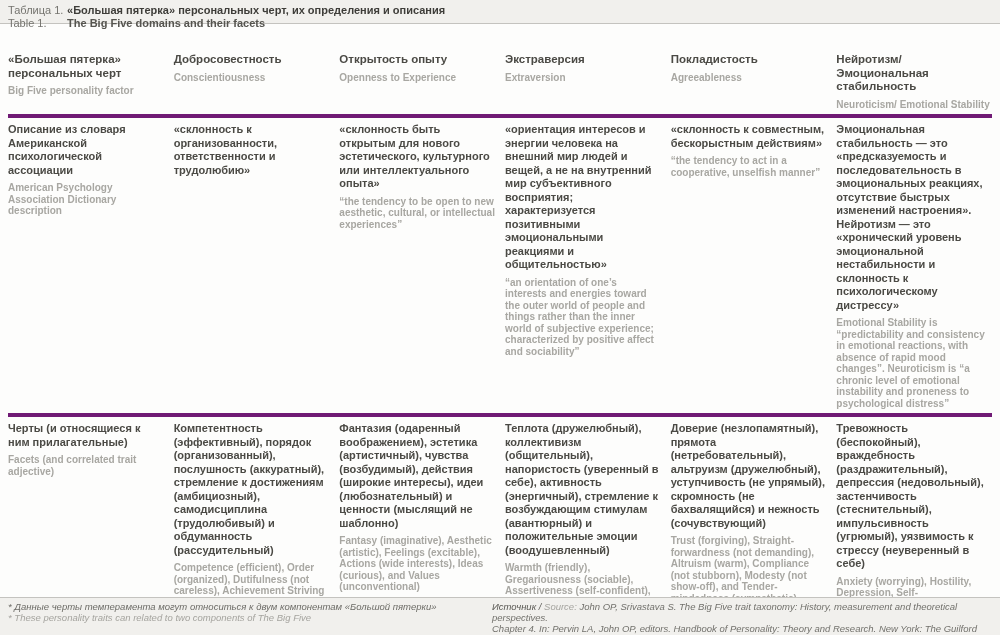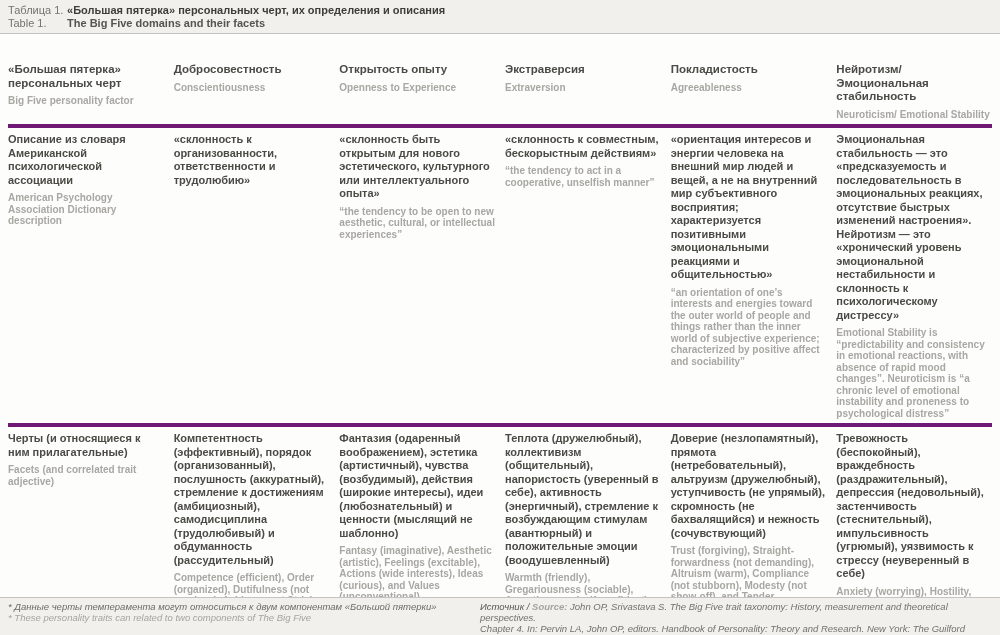--- a/index.html
+++ b/index.html
@@ -7,21 +7,21 @@
     width: 1000px; height: 635px; overflow: hidden;
     background: #fdfdfc;
     font-family: "Liberation Sans", "DejaVu Sans", sans-serif;
     color: #454440;
     -webkit-font-smoothing: antialiased;
   }
   * { box-sizing: border-box; }
 
   
   .title-band {
-    height: 34px; background: #f1f0ed;
+    height: 24px; background: #f1f0ed;
     border-bottom: 1px solid #c4c3bf;
     padding: 4px 8px 0 8px;
     line-height: 13px; font-size: 11px;
   }
   .title-line { white-space: nowrap; }
   .t-label { color: #75746f; font-weight: 400; display: inline-block; min-width: 56px; }
   .t-text-ru { color: #3e3d39; font-weight: 700; }
   .t-text-en { color: #55544f; font-weight: 700; }
 
   
@@ -48,29 +48,29 @@
     font-weight: 700; color: #a8a7a2;
     margin-top: 5px;
   }
   .hdr-ru { font-size: 11.5px; margin-top: 24px; }
 
   
   .footer {
     position: absolute; left: 0; right: 0; bottom: 0;
     height: 38px; background: #f1f0ed;
     border-top: 1px solid #c4c3bf;
-    padding: 3px 20px 0 8px;
+    padding: 3px 8px 0 8px;
     display: flex; justify-content: space-between;
     font-size: 9.5px; line-height: 11px; font-style: italic;
   }
   .footnote .fn-ru { color: #6d6c67; }
   .footnote .fn-en { color: #a5a49f; }
   .source { text-align: left; max-width: 500px; color: #72716c; }
   .src-label { color: #5a5954; }
-  .src-label-en { color: #a5a49f; font-weight: bold; }
+  .src-label-en { color: #a5a49f; }
 </style>
 </head>
 <body>
 
 <div>
 
   <div class="title-band">
     <div class="title-line">
       <span class="t-label">Таблица 1.</span>
       <span class="t-text-ru">«Большая пятерка» персональных черт, их определения и описания</span>
@@ -116,26 +116,26 @@
         <div class="en">American Psychology Association Dictionary description</div>
       </div>
       <div>
         <div class="ru">«склонность к организованности, ответственности и трудолюбию»</div>
       </div>
       <div>
         <div class="ru">«склонность быть открытым для нового эстетического, культурного или интеллектуального опыта»</div>
         <div class="en">“the tendency to be open to new aesthetic, cultural, or intellectual experiences”</div>
       </div>
       <div>
+        <div class="ru">«ориентация интересов и энергии человека на внешний мир людей и вещей, а не на внутренний мир субъективного восприятия; характеризуется позитивными эмоциональными реакциями и общительностью»</div>
+        <div class="en">“an orientation of one’s interests and energies toward the outer world of people and things rather than the inner world of subjective experience; characterized by positive affect and sociability”</div>
+      </div>
+      <div>
         <div class="ru">«склонность к совместным, бескорыстным действиям»</div>
         <div class="en">“the tendency to act in a cooperative, unselfish manner”</div>
-      </div>
-      <div>
-        <div class="ru">«ориентация интересов и энергии человека на внешний мир людей и вещей, а не на внутренний мир субъективного восприятия; характеризуется позитивными эмоциональными реакциями и общительностью»</div>
-        <div class="en">“an orientation of one’s interests and energies toward the outer world of people and things rather than the inner world of subjective experience; characterized by positive affect and sociability”</div>
       </div>
       <div>
         <div class="ru">Эмоциональная стабильность — это «предсказуемость и последовательность в эмоциональных реакциях, отсутствие быстрых изменений настроения». Нейротизм — это «хронический уровень эмоциональной нестабильности и склонность к психологическому дистрессу»</div>
         <div class="en">Emotional Stability is “predictability and consistency in emotional reactions, with absence of rapid mood changes”. Neuroticism is “a chronic level of emotional instability and proneness to psychological distress”</div>
       </div>
     </div>
 
     <div class="grid-row row-fac">
       <div>
         <div class="ru">Черты (и относящиеся к ним прилагательные)</div>

